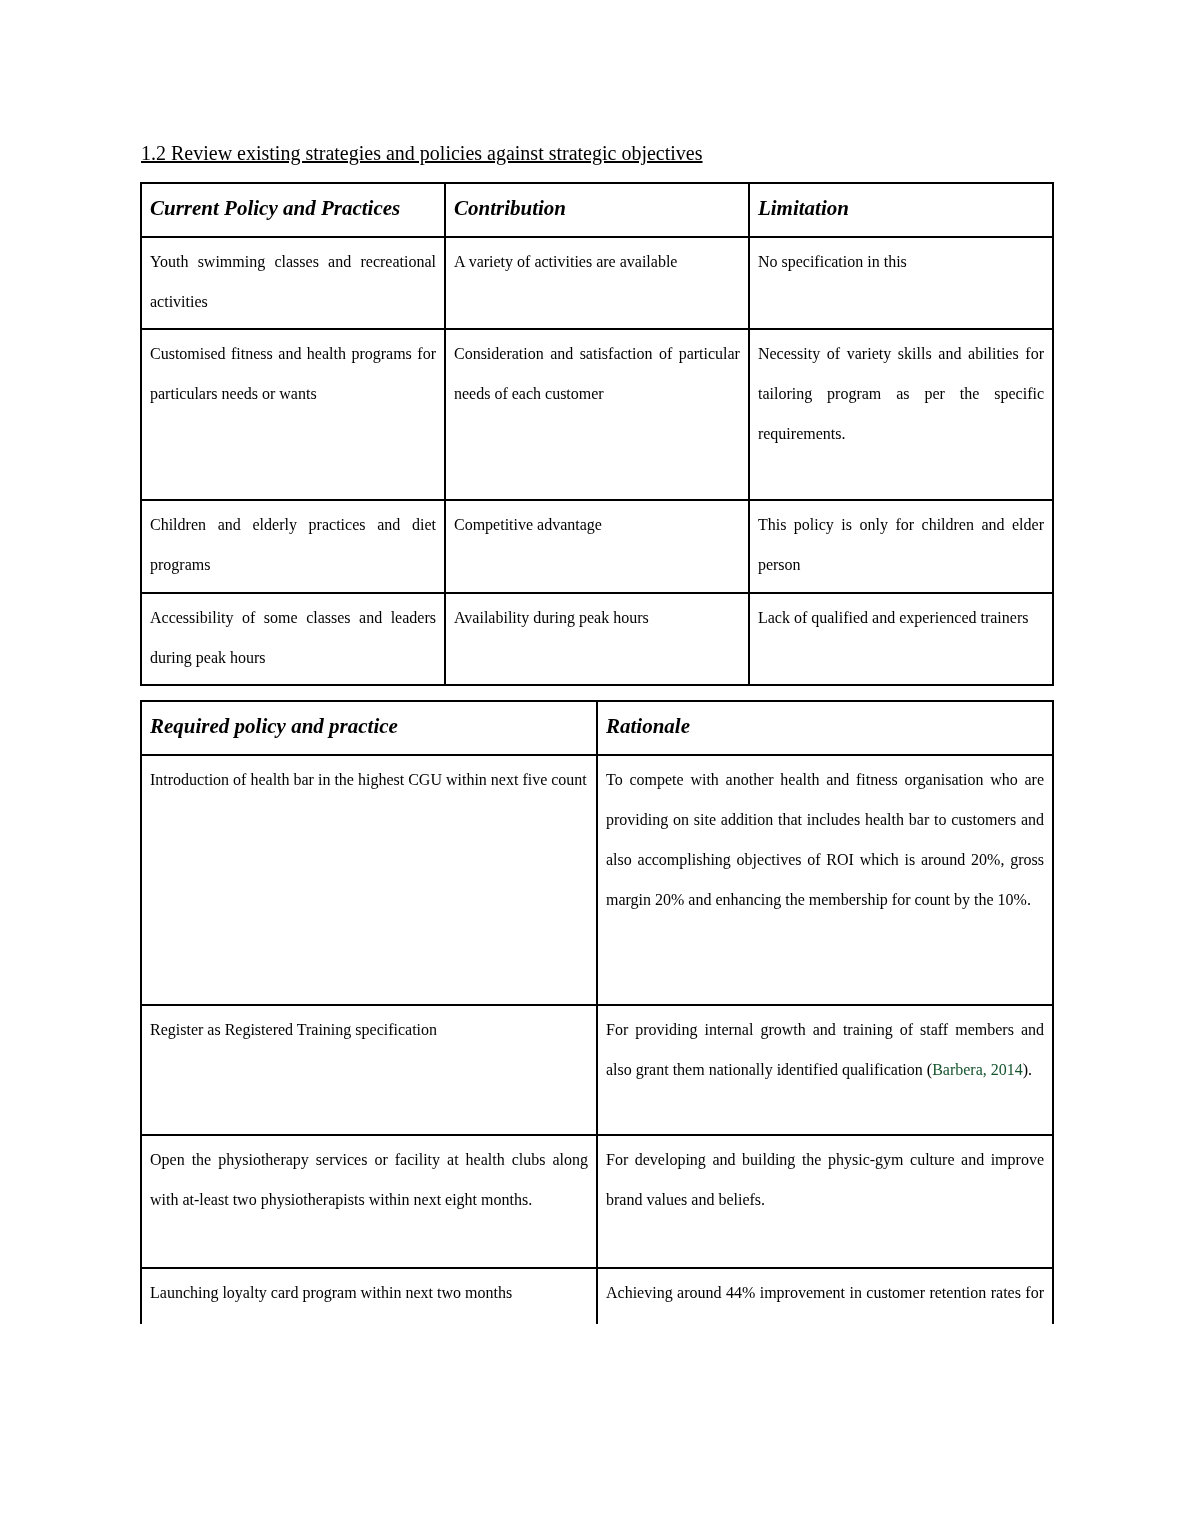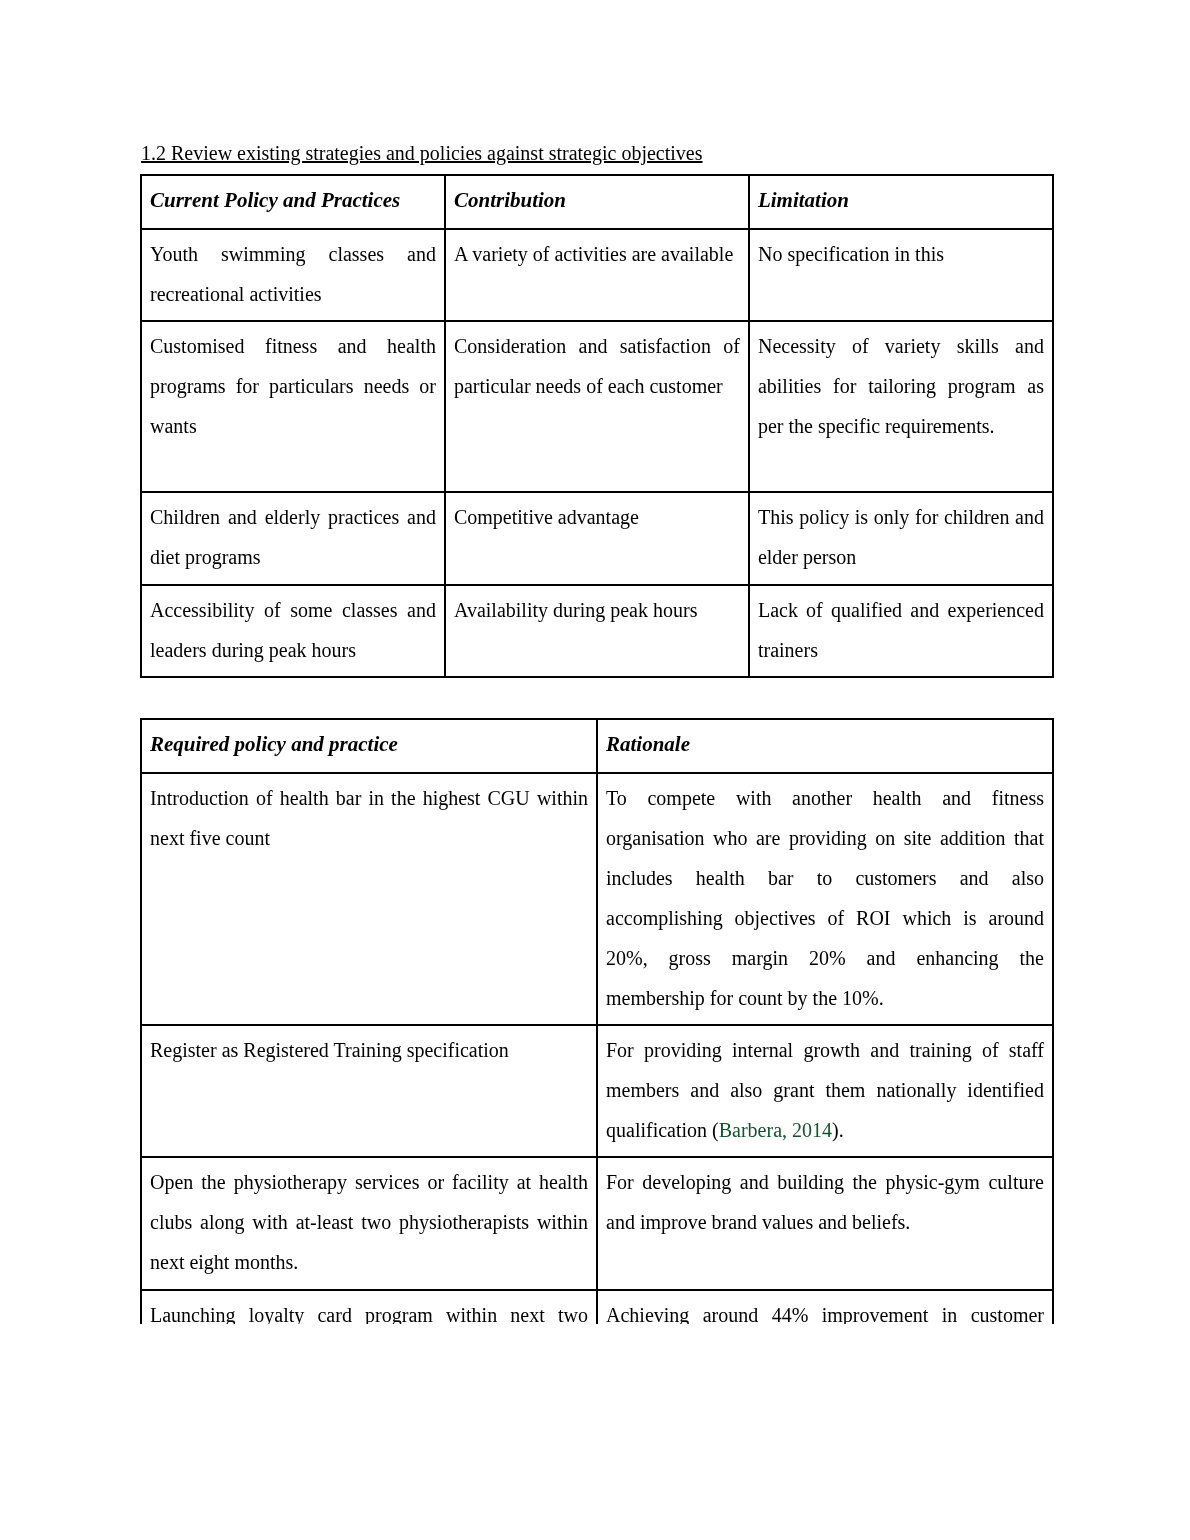--- a/index.html
+++ b/index.html
@@ -25,27 +25,27 @@
     text-decoration: underline;
     white-space: nowrap;
   }
   table.doc-table {
     position: absolute;
     left: 140px;
     border-collapse: collapse;
     table-layout: fixed;
     width: 914px;
   }
-  #table1 { top: 174px; }
-  #table2 { top: 718px; }
+  #table1 { top: 182px; }
+  #table2 { top: 700px; }
   .doc-table th,
   .doc-table td {
     border: 2px solid #000000;
     vertical-align: top;
-    font-size: 20px;
+    font-size: 16px;
     line-height: 40px;
     padding: 4px 8px 6px 8px;
     overflow: hidden;
   }
   .doc-table th {
     font-weight: bold;
     font-style: italic;
     text-align: left;
     font-size: 21px;
   }

